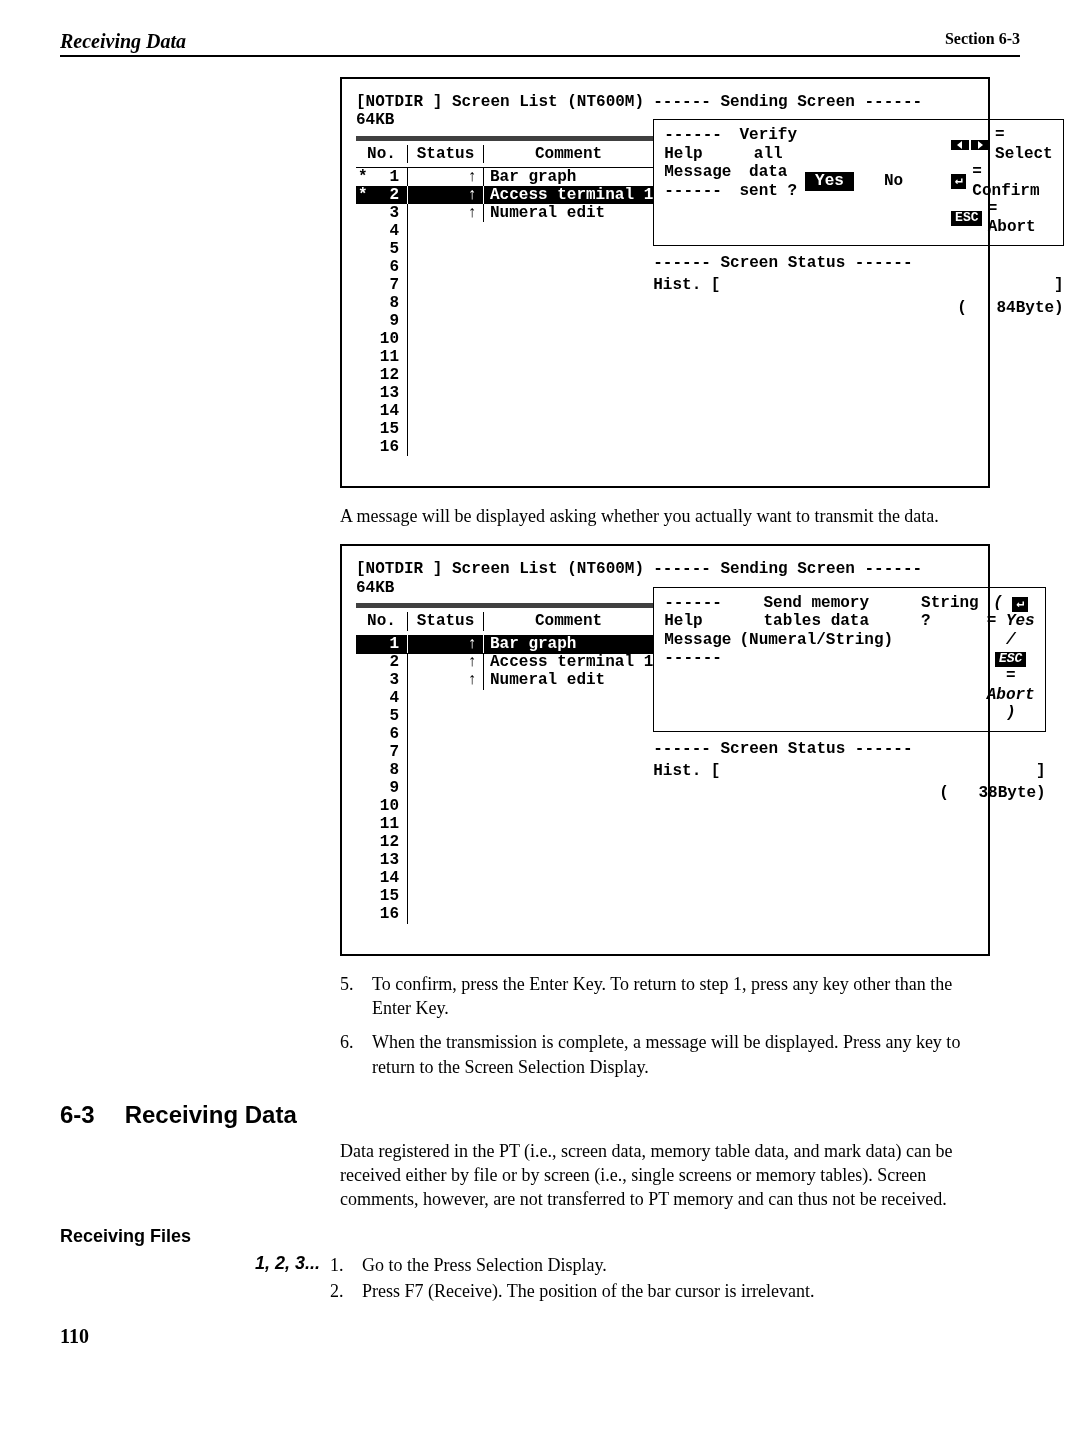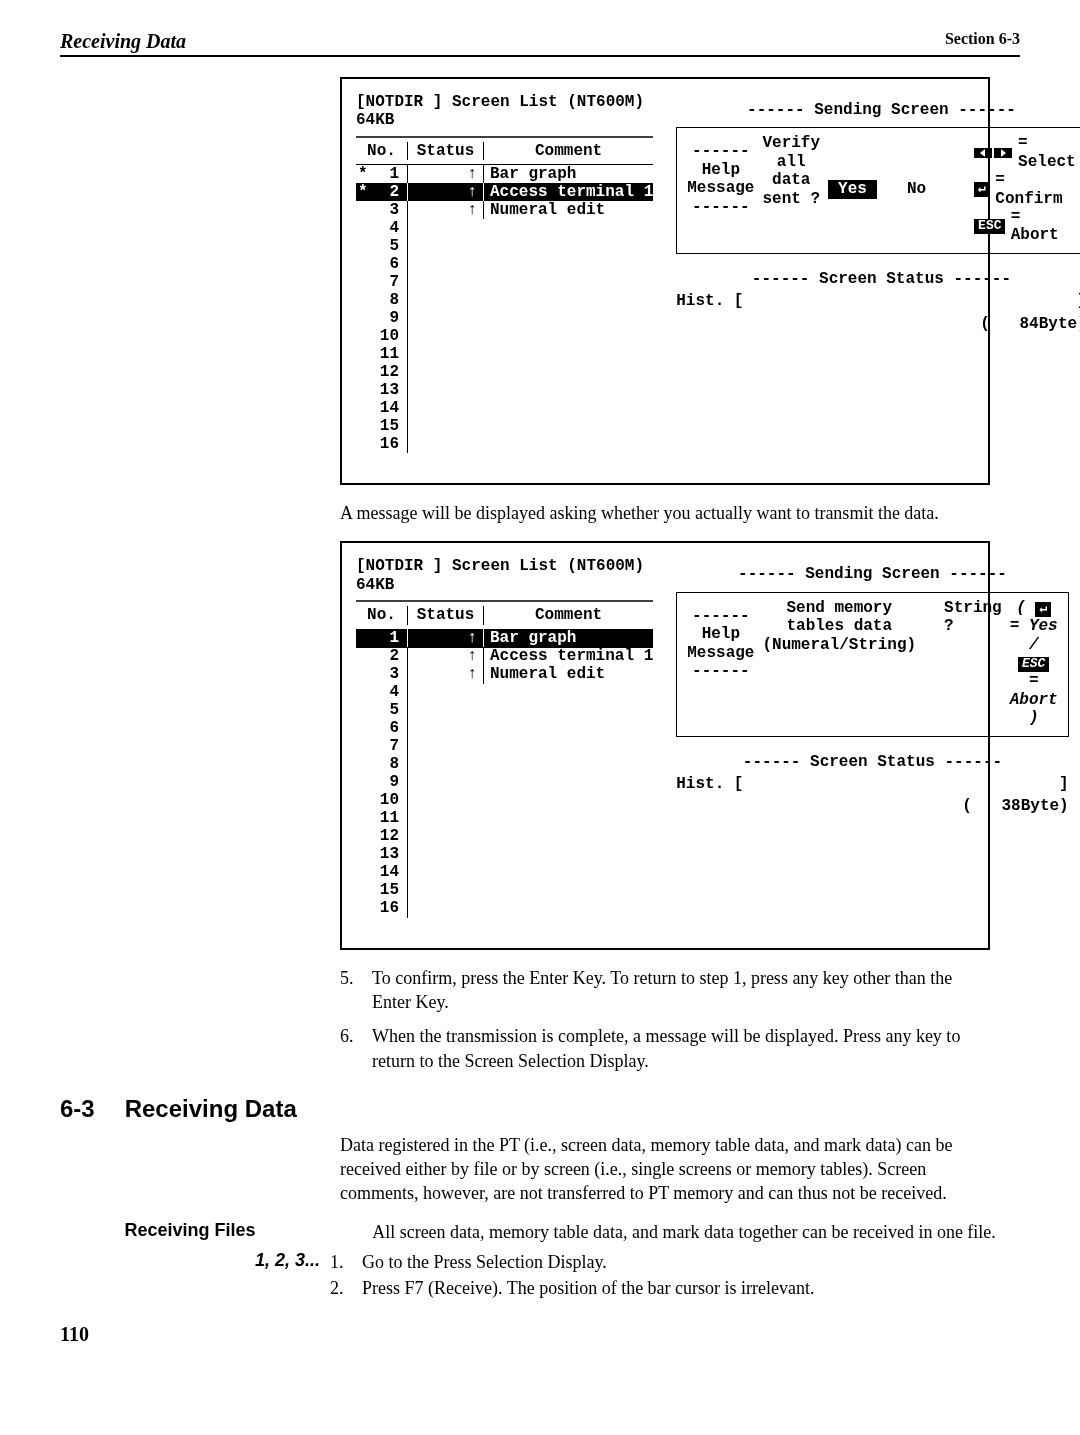--- a/index.html
+++ b/index.html
@@ -25,45 +25,45 @@
     }
     .terminal-frame {
       border: 2px solid #000;
       padding: 14px 18px 30px 14px;
       font-family: "Courier New", monospace;
       font-size: 16px;
       font-weight: bold;
       line-height: 1.15;
       margin: 16px 0;
       display: flex;
-      gap: 23px;
+      gap: 0;
     }
     .tf-left { flex: 1.1; }
     .tf-right { flex: 1; display: flex; flex-direction: column; gap: 8px; }
     .tf-title { margin-bottom: 6px; }
     .tf-table-head {
       display: flex;
-      border-top: 2px solid #404040;
+      border-top: 5px solid #404040;
       border-bottom: 1px solid #000;
       padding: 4px 0;
       align-items: center;
     }
     .th-no { width: 52px; text-align: center; border-right: 1px solid #000; }
     .th-status { width: 76px; text-align: center; border-right: 1px solid #000; }
     .th-comment { flex: 1; text-align: center; }
     .tf-rows { }
     .tf-row { display: flex; height: 18px; align-items: center; }
     .td-no { width: 52px; text-align: right; padding-right: 8px; border-right: 1px solid #000; position: relative; }
     .td-status { width: 76px; text-align: right; padding-right: 6px; border-right: 1px solid #000; }
     .td-comment { flex: 1; padding-left: 6px; white-space: nowrap; }
     .row-hl .td-no, .row-hl .td-status, .row-hl .td-comment,
     .tf-row.row-hl { background: #000; color: #fff; }
     .row-hl .td-no, .row-hl .td-status { border-right-color: #fff; }
     .td-no .marker { position: absolute; left: 2px; }
-    .dash-title { text-align: center; margin-top: 8px; }
+    .dash-title { text-align: left; }
     .panel {
       border: 1px solid #000;
       padding: 6px 10px 8px 10px;
       display: flex;
       gap: 8px;
     }
     .panel-msg { text-align: center; }
     .yesno { display: flex; justify-content: center; gap: 30px; align-items: center; }
     .inv { background: #000; color: #fff; padding: 0 10px; }
     .keyline { display: flex; align-items: center; gap: 6px; margin-left: 40px; }
@@ -73,21 +73,21 @@
     .hist-block { display: flex; flex-direction: column; gap: 4px; }
     .hist-line { display: flex; justify-content: space-between; }
     .bytes-line { text-align: right; }
     .bytes-line .lp { margin-right: 20px; }
     .body-text { font-size: 18px; margin: 14px 0; line-height: 1.35; }
     .numbered-item { display: flex; font-size: 18px; line-height: 1.35; margin: 4px 0 10px 0; }
     .numbered-item .num { width: 32px; flex-shrink: 0; }
     .numbered-item .txt { flex: 1; }
     .section-heading { display: flex; gap: 30px; font-size: 24px; font-weight: bold; margin: 22px 0 10px 0; font-family: Arial, Helvetica, sans-serif; }
     .side-label { font-weight: bold; font-family: Arial, Helvetica, sans-serif; font-size: 18px; }
-    .two-col { display: flex; gap: 28px; align-items: flex-start; margin-top: 14px; text-align: center; }
+    .two-col { display: flex; gap: 28px; align-items: flex-start; margin-top: 14px; }
     .two-col .left { width: 260px; flex-shrink: 0; }
     .two-col .right { flex: 1; }
     .steps-row { display: flex; gap: 10px; align-items: flex-start; margin-top: 6px; }
     .steps-tag { font-weight: bold; font-style: italic; font-family: Arial, Helvetica, sans-serif; width: 260px; text-align: right; flex-shrink: 0; font-size: 18px; }
     .steps-list .numbered-item { margin: 0 0 2px 0; }
     .page-num { font-weight: bold; font-size: 20px; margin-top: 20px; }
     .inline-key-line { text-align: center; font-style: italic; }
   </style>
 </head>
 <body>
@@ -376,21 +376,20 @@
   <span>6-3</span>
   <span>Receiving Data</span>
 </div>
 
 <div class="content-column">
   <p class="body-text" style="margin-top:0;">Data registered in the PT (i.e., screen data, memory table data, and mark data) can be received either by file or by screen (i.e., single screens or memory tables). Screen comments, however, are not transferred to PT memory and can thus not be received.</p>
 </div>
 
 <div class="two-col">
   <div class="left side-label">Receiving Files</div>
-  <div class="right body-text" style="margin:0;">All screen data, memory table data, and mark data together can be received in one file.</div>
 </div>
 
 <div class="steps-row">
   <div class="steps-tag">1, 2, 3...</div>
   <div class="steps-list" style="flex:1;">
     <div class="numbered-item">
       <div class="num">1.</div>
       <div class="txt">Go to the Press Selection Display.</div>
     </div>
     <div class="numbered-item">

